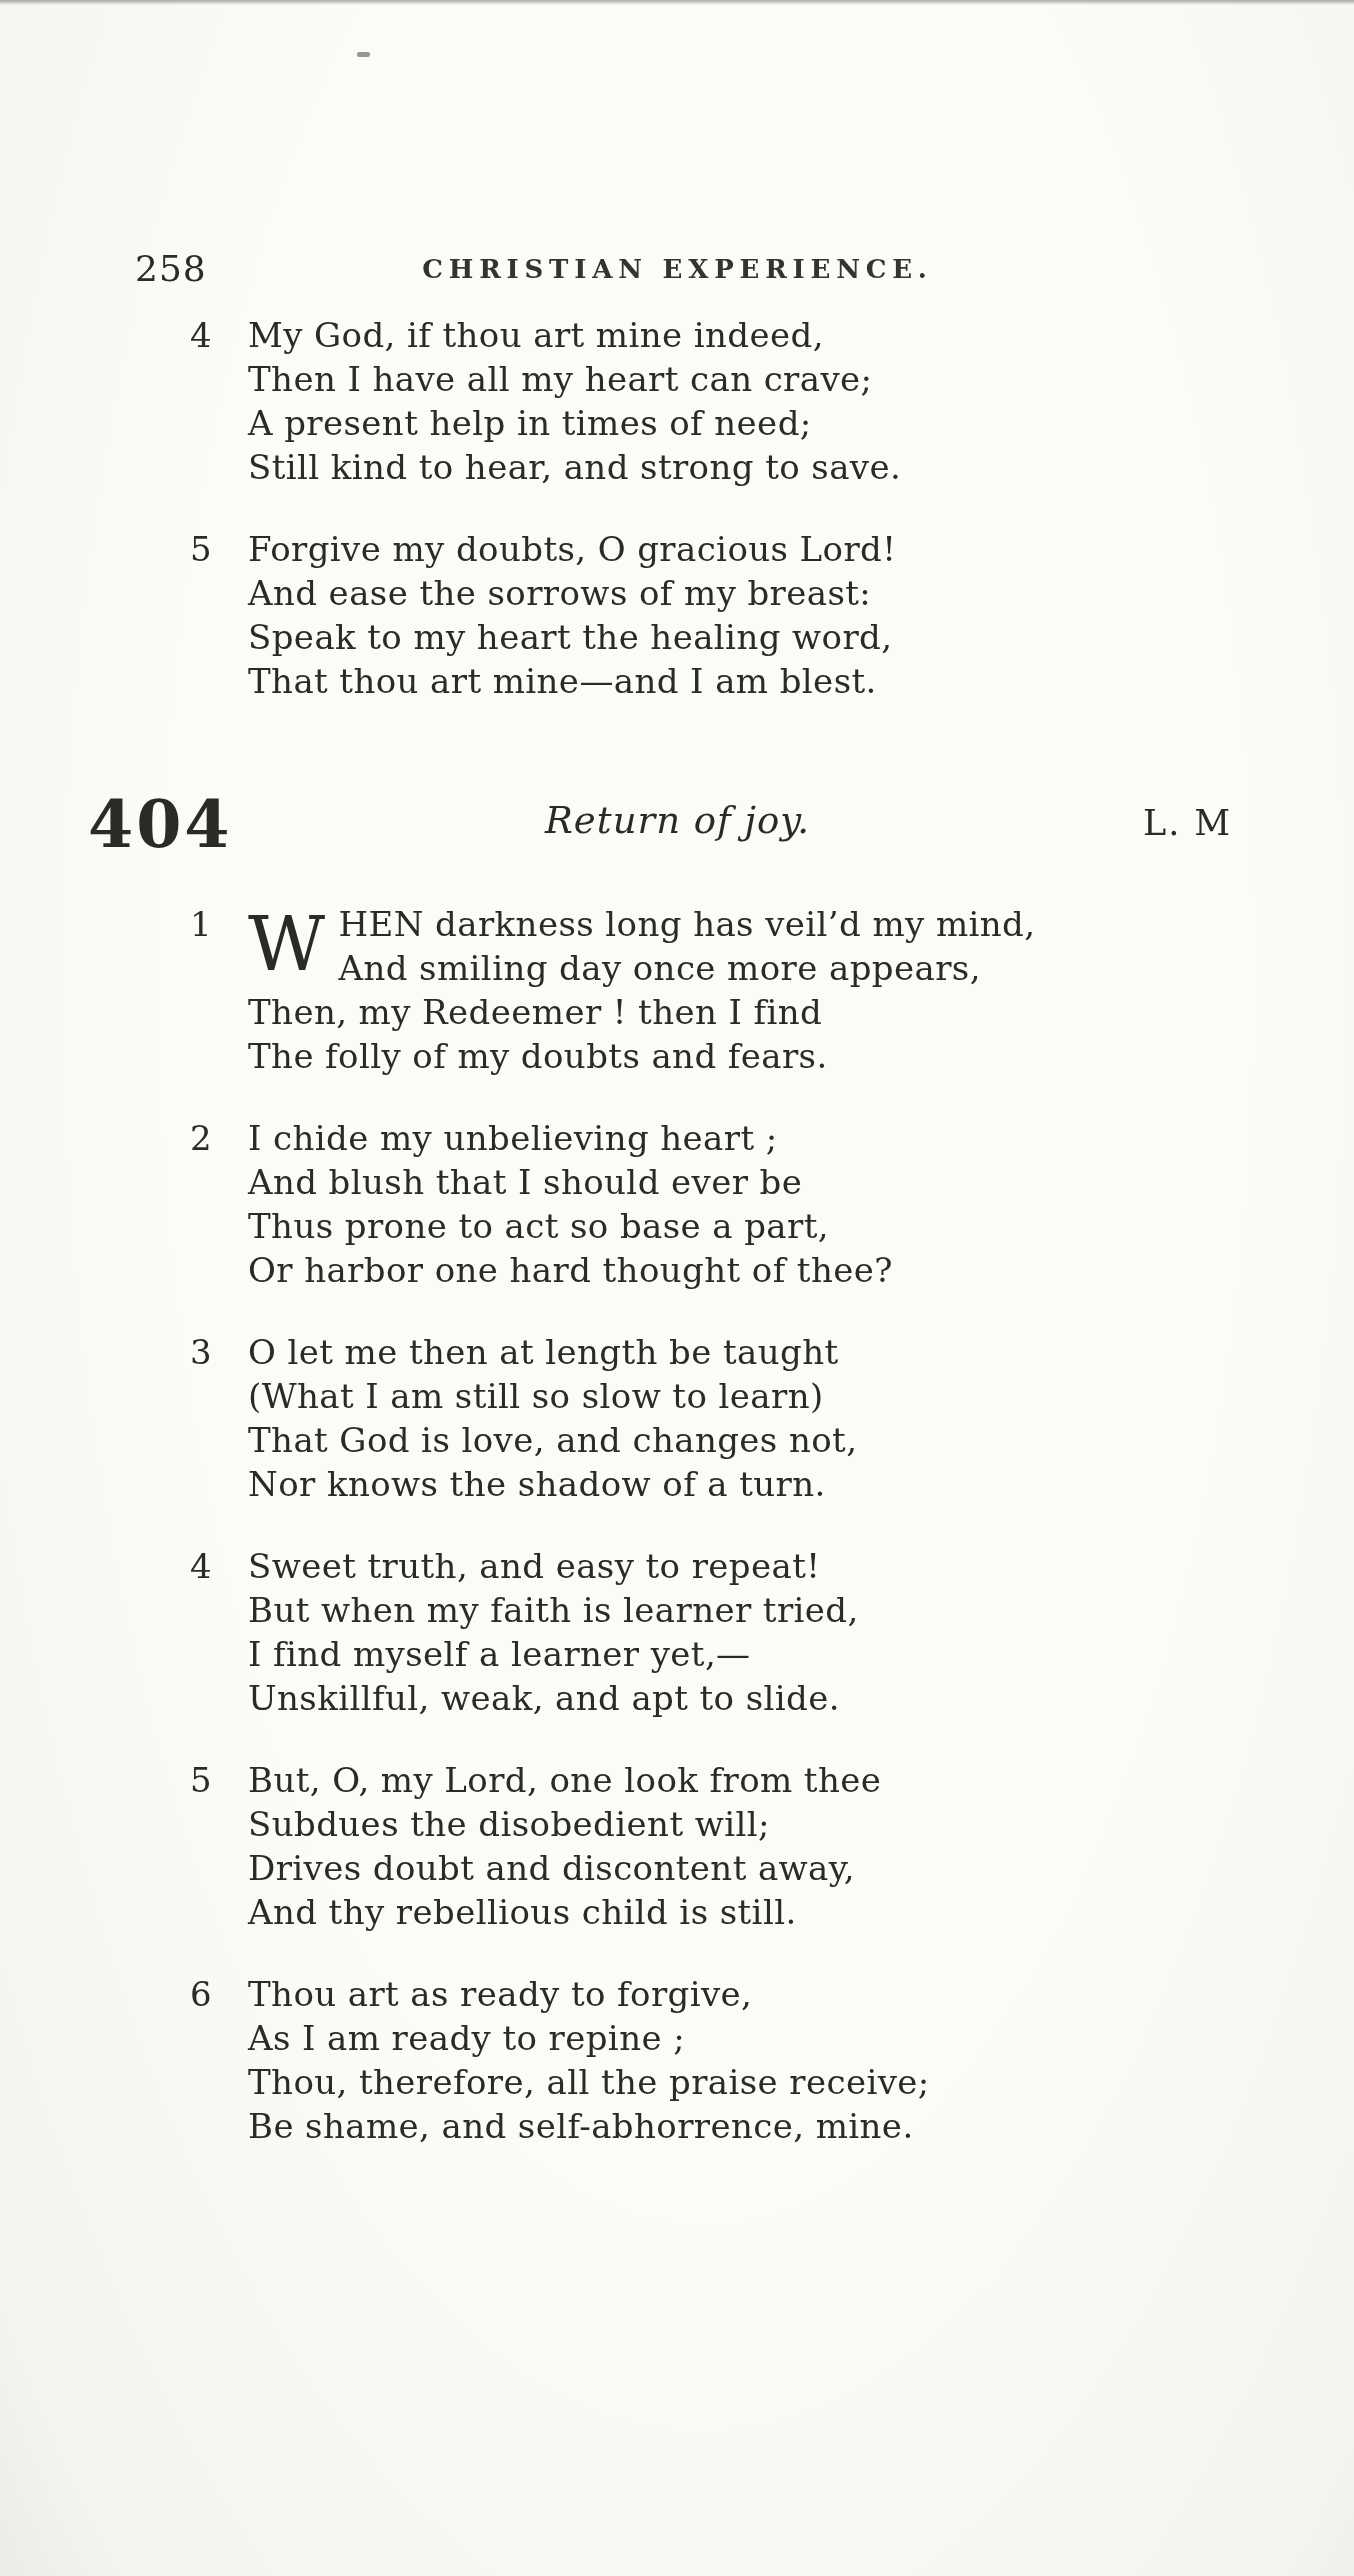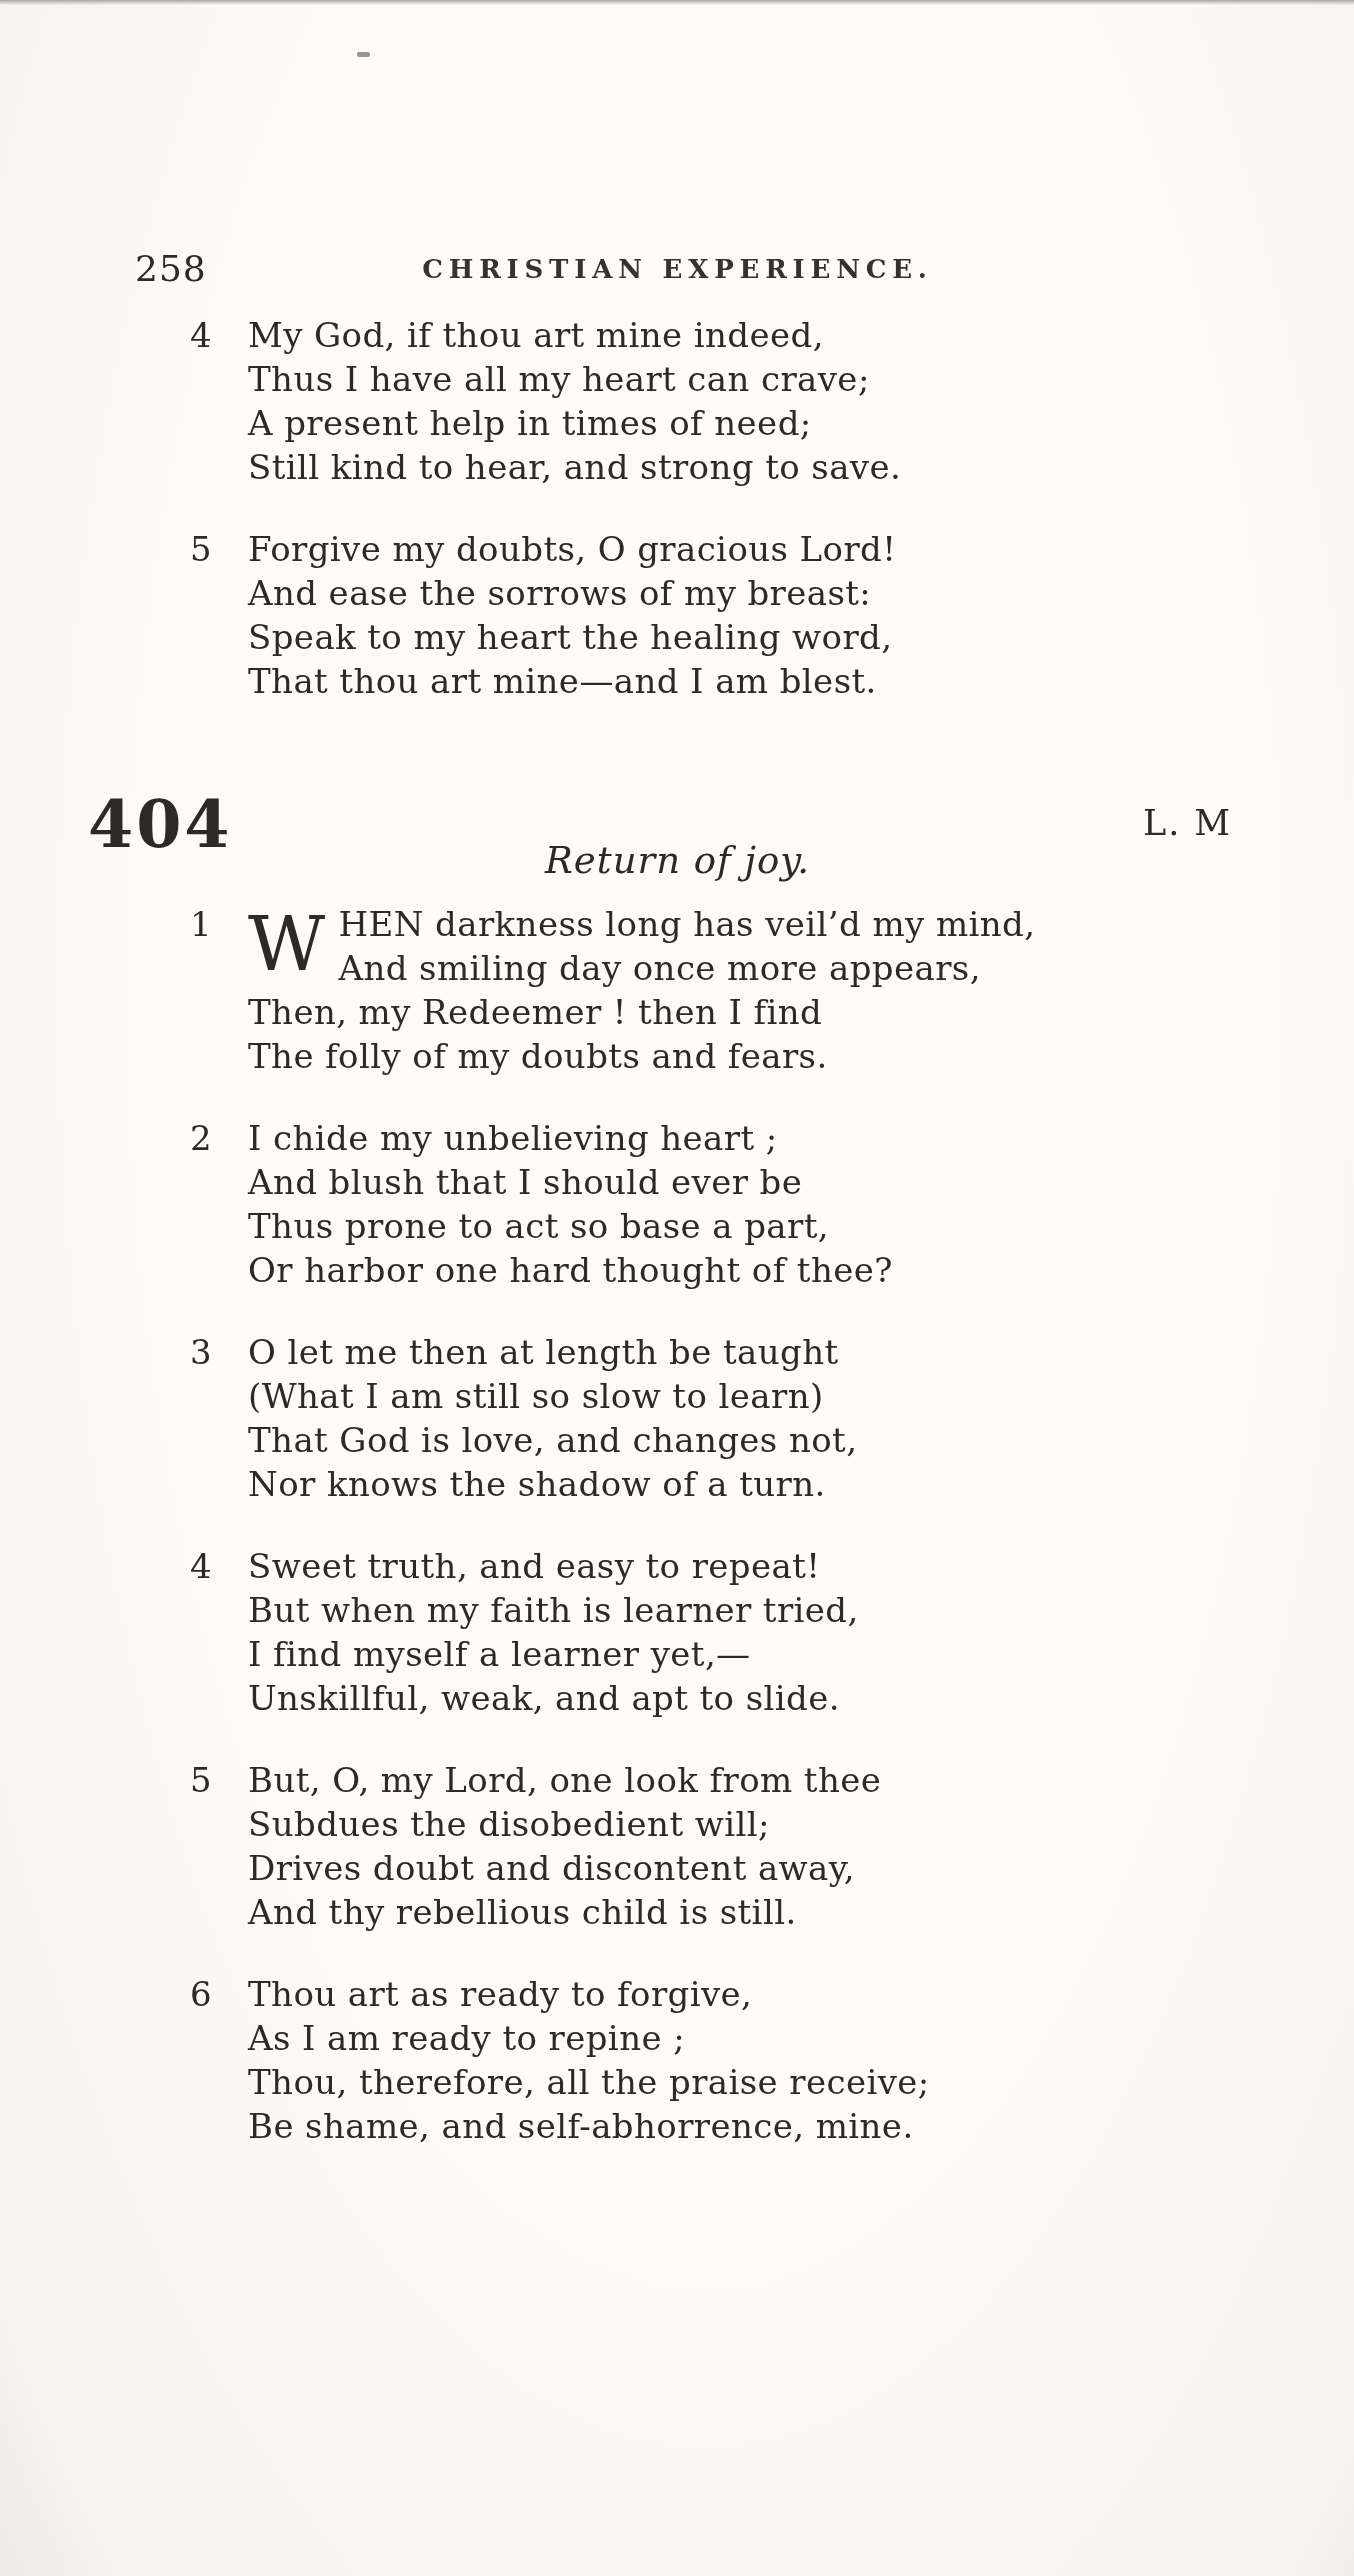--- a/index.html
+++ b/index.html
@@ -114,21 +114,20 @@
   }
   .hymn-title {
     position: absolute;
     left: 0;
     width: 100%;
     text-align: center;
     top: 31px;
     font-style: italic;
     font-size: 37px;
     letter-spacing: 1px;
-    margin-top: 40px;
   }
   .hymn-meter {
     position: absolute;
     right: 123px;
     top: 35px;
     font-size: 35px;
     letter-spacing: 1.9px;
   }
 </style>
 </head>
@@ -142,21 +141,21 @@
     <span class="page-number">258</span>
     <span class="running-title">CHRISTIAN EXPERIENCE.</span>
   </div>
 
   <div class="verses verses-continuation">
 
     <div class="verse">
       <span class="verse-num">4</span>
       <div class="verse-lines">
         <div class="line">My God, if thou art mine indeed,</div>
-        <div class="line">Thus I have all my heart can crave;</div>
+        <div class="line">Then I have all my heart can crave;</div>
         <div class="line">A present help in times of need;</div>
         <div class="line">Still kind to hear, and strong to save.</div>
       </div>
     </div>
 
     <div class="verse">
       <span class="verse-num">5</span>
       <div class="verse-lines">
         <div class="line">Forgive my doubts, O gracious Lord!</div>
         <div class="line">And ease the sorrows of my breast:</div>

